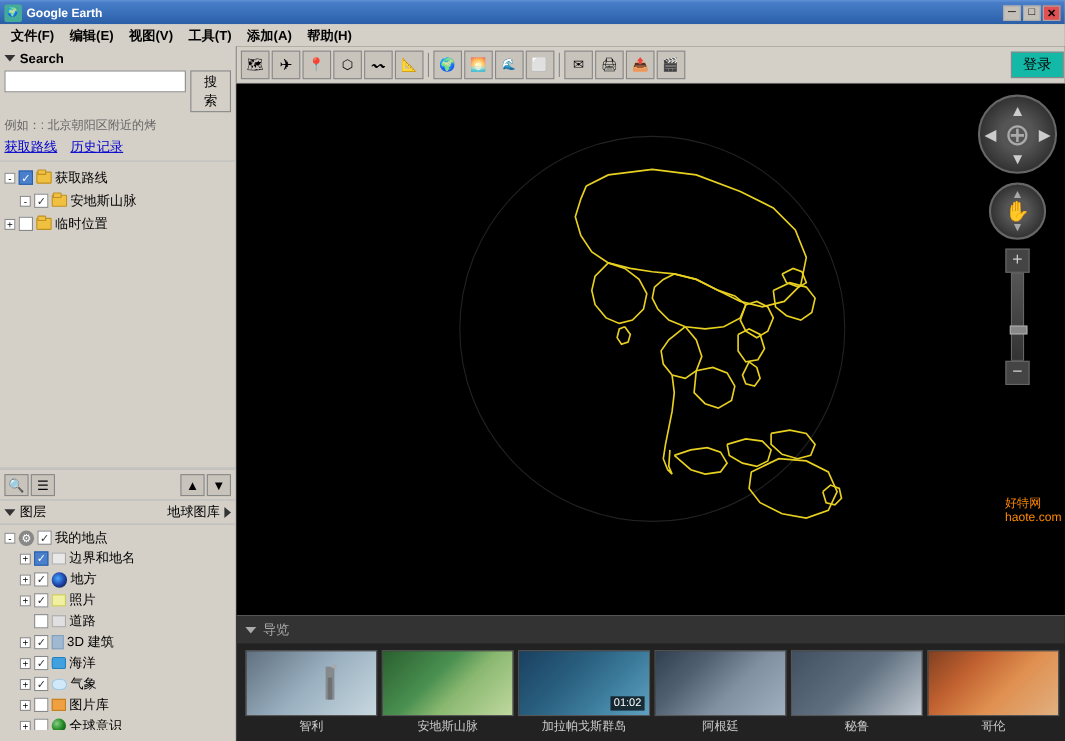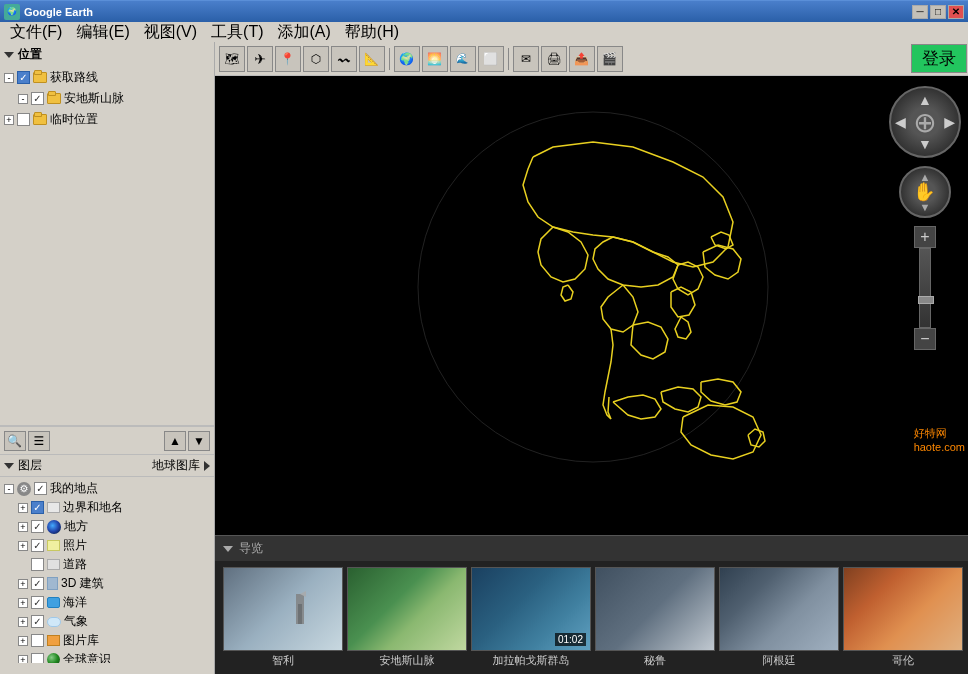--- a/index.html
+++ b/index.html
@@ -22,38 +22,38 @@
     #titlebar .win-btn.restore { background: #c4c0b8; }
 
     
     #menubar {
       height: 20px;
       background: #d4d0c8;
       display: flex; align-items: center;
       padding: 0 4px;
       gap: 2px;
     }
-    .menu-item { padding: 2px 6px; cursor: pointer; font-size: 16px; }
+    .menu-item { padding: 2px 6px; cursor: pointer; font-size: 12px; font-weight: bold; }
 
     
     #main { display: flex; height: calc(674px - 22px - 20px); }
 
     
     #left-panel {
       width: 215px; min-width: 215px;
       background: #d4d0c8;
       border-right: 1px solid #aaa;
       display: flex; flex-direction: column;
       overflow: hidden;
     }
     .login-btn {
       margin-left: auto;
       padding: 2px 10px;
-      font-size: 17px;
-      background: #22c55e;
+      font-size: 13px;
+      background: #14b8a6;
       border: 1px solid #888;
       cursor: pointer;
     }
 
     
     #search-section {
       background: #d4d0c8;
       padding: 4px;
       border-bottom: 1px solid #bbb;
       flex-shrink: 0;
@@ -185,21 +185,21 @@
       background: #888; border: 1px solid #aaa;
       position: absolute; left: -2px; top: 60%;
     }
 
     
     #tour-strip { background: #222; flex-shrink: 0; }
     #tour-header { display: flex; align-items: center; gap: 6px; padding: 4px 8px; color: #aaa; font-size: 12px; background: #333; border-top: 1px solid #555; }
     #tour-items { display: flex; gap: 4px; padding: 6px 8px; overflow-x: hidden; }
     .tour-item { display: flex; flex-direction: column; align-items: center; gap: 2px; cursor: pointer; flex-shrink: 0; }
     .tour-thumb {
-      width: 120px; height: 84px;
+      width: 120px; height: 60px;
       background: #444; border: 1px solid #555;
       overflow: hidden; position: relative;
       display: flex; align-items: center; justify-content: center; padding-left: 45px;
     }
     .tour-thumb .overlay { position: absolute; bottom: 4px; right: 4px; background: rgba(0,0,0,0.7); color: white; font-size: 10px; padding: 1px 3px; }
     .tour-label { color: #ccc; font-size: 11px; text-align: center; max-width: 120px; }
 
     
     .thumb-andes { background: linear-gradient(135deg, #2a6030 0%, #4a9050 40%, #8ab870 60%, #c0d8a0 100%); }
     .thumb-chile { background: linear-gradient(135deg, #607080 0%, #9ab0c0 50%, #c8d8e0 100%); }
@@ -253,26 +253,37 @@
   <span class="menu-item">视图(V)</span>
   <span class="menu-item">工具(T)</span>
   <span class="menu-item">添加(A)</span>
   <span class="menu-item">帮助(H)</span>
 </div>
 
 <div id="main">
 
   <div id="left-panel">
 
-
-    <div id="position-section">
+    <div id="search-section">
       <div class="section-header">
         <div class="triangle-down"></div>
-        <span>位置</span>
-      </div>
+        <span>Search</span>
+      </div>
+      <div class="search-row">
+        <input type="text" placeholder="" style="">
+        <button>搜索</button>
+      </div>
+      <div class="hint-text">例如：: 北京朝阳区附近的烤</div>
+      <div class="links-row">
+        <button class="link-btn">获取路线</button>
+        <button class="link-btn">历史记录</button>
+      </div>
+    </div>
+
+    <div id="position-section">
 
       <div class="tree-item">
         <div class="expander">-</div>
         <div class="checkbox checked-blue"></div>
         <div class="folder-icon"></div>
         <span class="item-label">获取路线</span>
       </div>
 
       <div class="tree-item indent1">
         <div class="expander">-</div>
@@ -499,27 +510,27 @@
         </div>
 
         <div class="tour-item">
           <div class="tour-thumb thumb-galapagos">
             <div class="overlay">01:02</div>
           </div>
           <span class="tour-label">加拉帕戈斯群岛</span>
         </div>
 
         <div class="tour-item">
+          <div class="tour-thumb thumb-argentina"></div>
+          <span class="tour-label">阿根廷</span>
+        </div>
+
+        <div class="tour-item">
           <div class="tour-thumb thumb-peru"></div>
           <span class="tour-label">秘鲁</span>
-        </div>
-
-        <div class="tour-item">
-          <div class="tour-thumb thumb-argentina"></div>
-          <span class="tour-label">阿根廷</span>
         </div>
 
         <div class="tour-item">
           <div class="tour-thumb thumb-colombia"></div>
           <span class="tour-label">哥伦</span>
         </div>
 
       </div>
     </div>
   </div>

